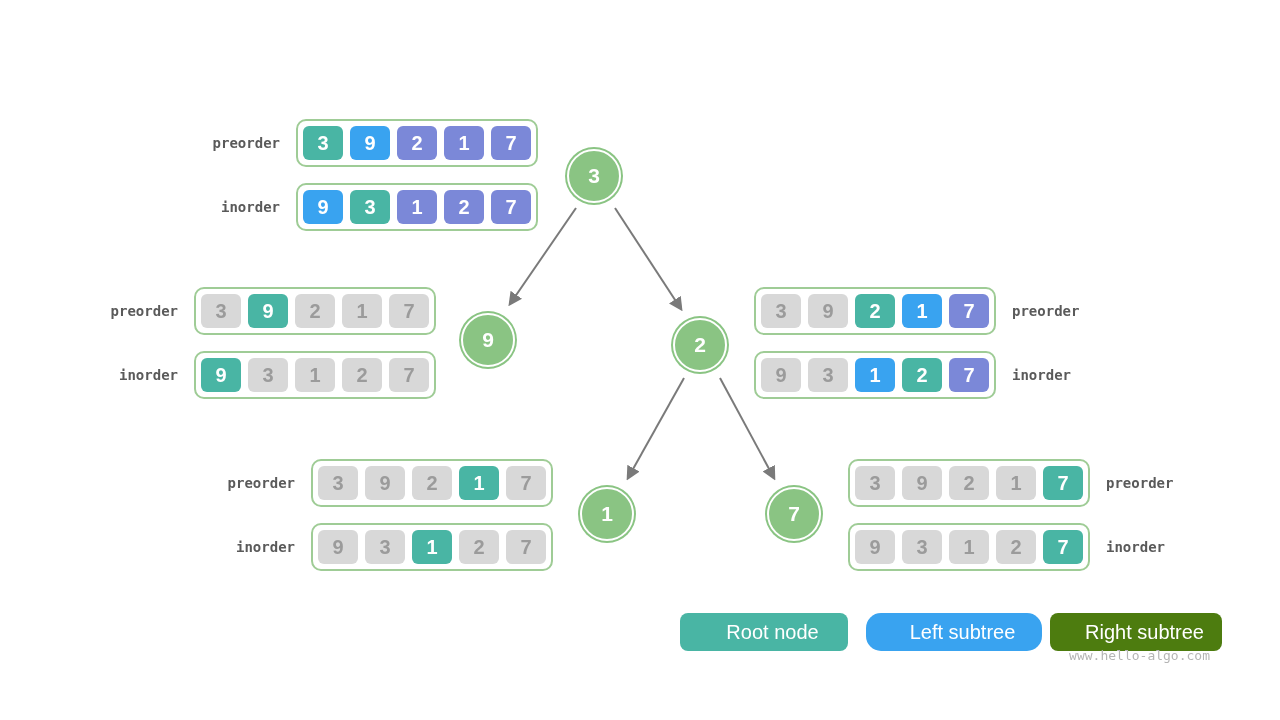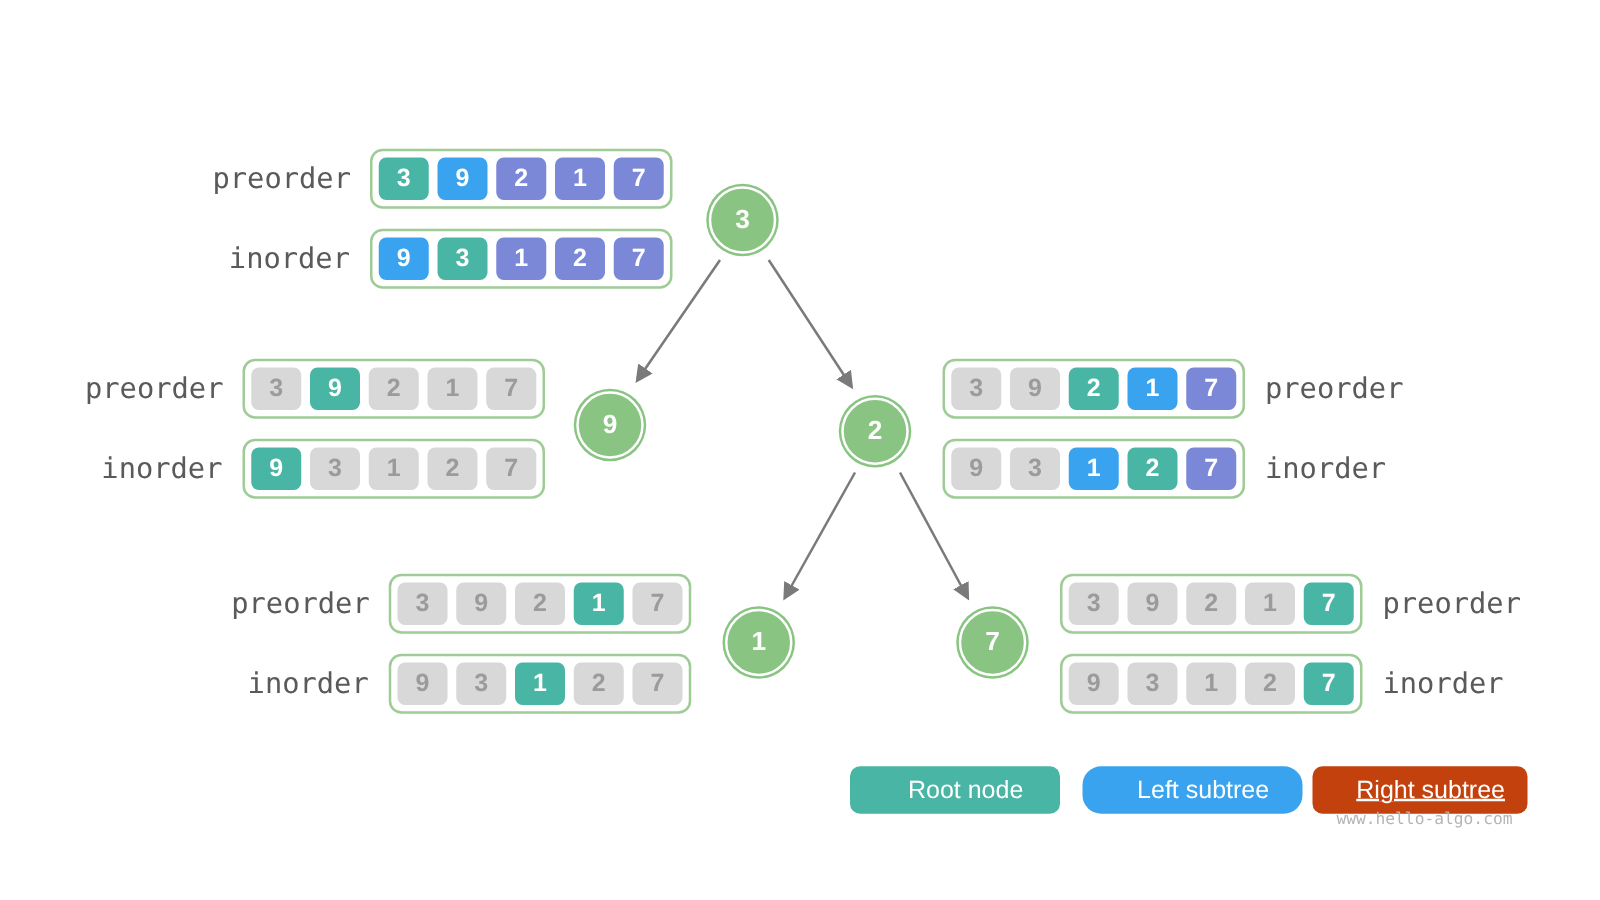--- a/index.html
+++ b/index.html
@@ -14,24 +14,25 @@
   .edges-svg { position: absolute; left: 0; top: 0; pointer-events: none; }
 
   .array-row {
     position: absolute;
     display: flex;
     align-items: center;
     height: 48px;
   }
   .traversal-label {
     font-family: "DejaVu Sans Mono", monospace;
-    font-size: 23px;
+    font-size: 14px;
     color: #5a5a5a;
     line-height: 48px;
     white-space: nowrap;
+    font-weight: bold;
   }
   .label-left { width: 110px; text-align: right; margin-right: 16px; }
   .label-right { margin-left: 16px; text-align: left; }
 
   .array-box {
     display: flex;
     align-items: center;
     gap: 7px;
     height: 48px;
     padding: 0 5px;
@@ -218,17 +219,17 @@
   </div>
 
   <div class="tree-node" style="left:567px;top:149px">3</div>
   <div class="tree-node" style="left:461px;top:313px">9</div>
   <div class="tree-node" style="left:673px;top:318px">2</div>
   <div class="tree-node" style="left:580px;top:487px">1</div>
   <div class="tree-node" style="left:767px;top:487px">7</div>
 
   <div class="legend-pill" style="left: 680px; width: 168px; background: rgb(73, 181, 164);">Root node</div>
   <div class="legend-pill" style="left: 866px; width: 176px; background: rgb(57, 163, 240); border-radius: 15px;">Left subtree</div>
-  <div class="legend-pill" style="left: 1050px; width: 172px; background: #c2410c; text-decoration: underline;">Right subtree</div>
+  <div class="legend-pill" style="left: 1050px; width: 172px; background: #4d7c0f;">Right subtree</div>
 
   <div class="watermark">www.hello-algo.com</div>
 
 </div>
 
 </body></html>

